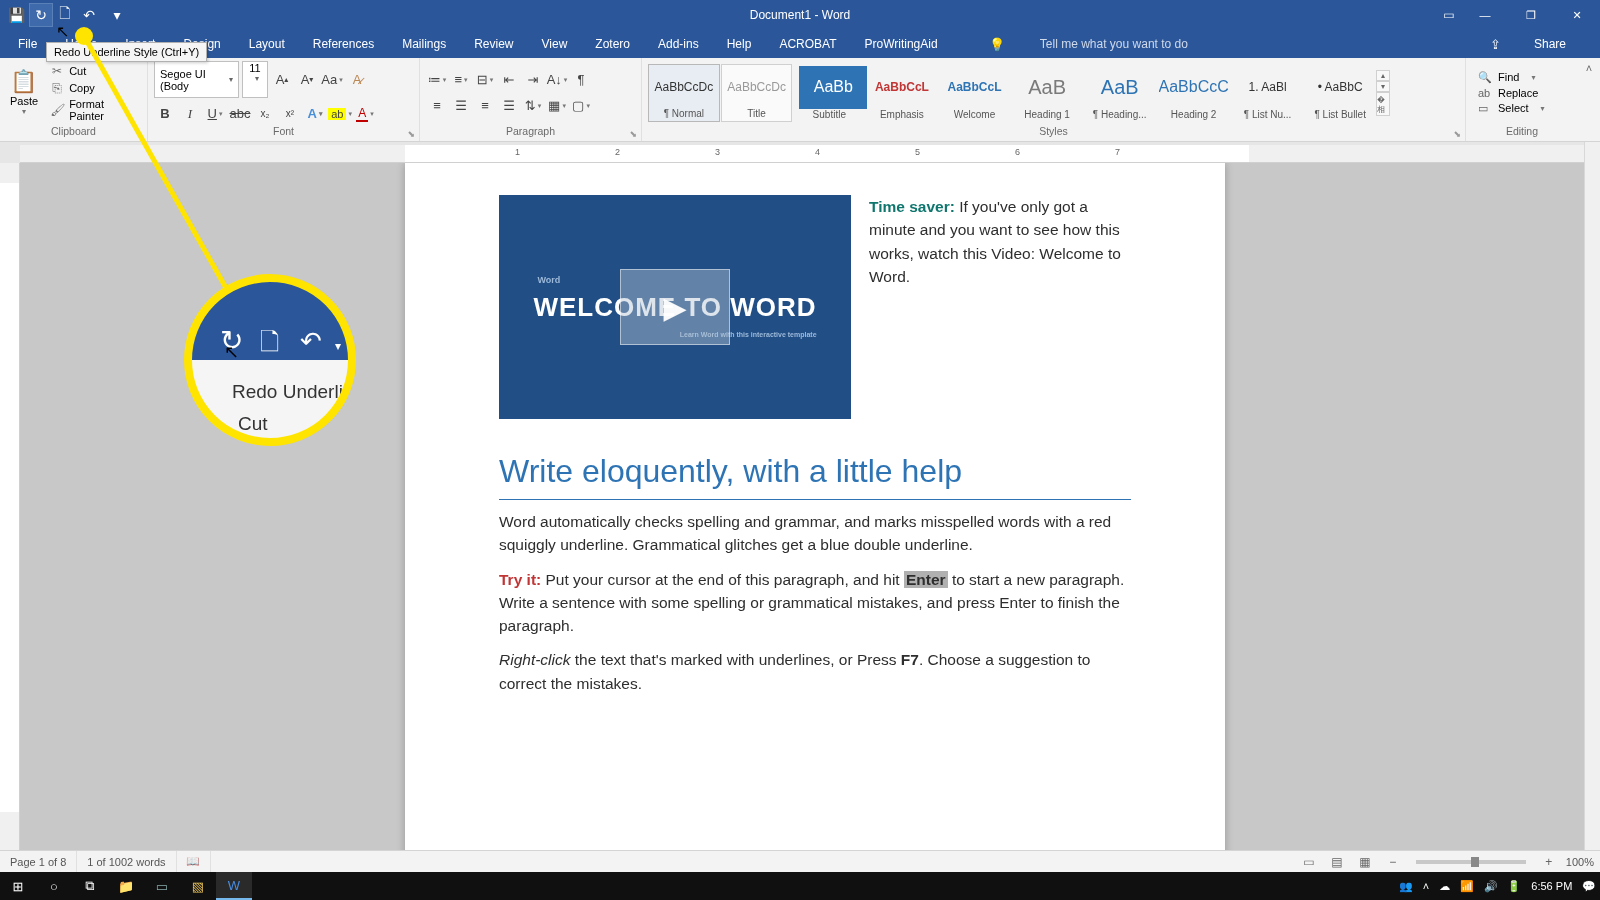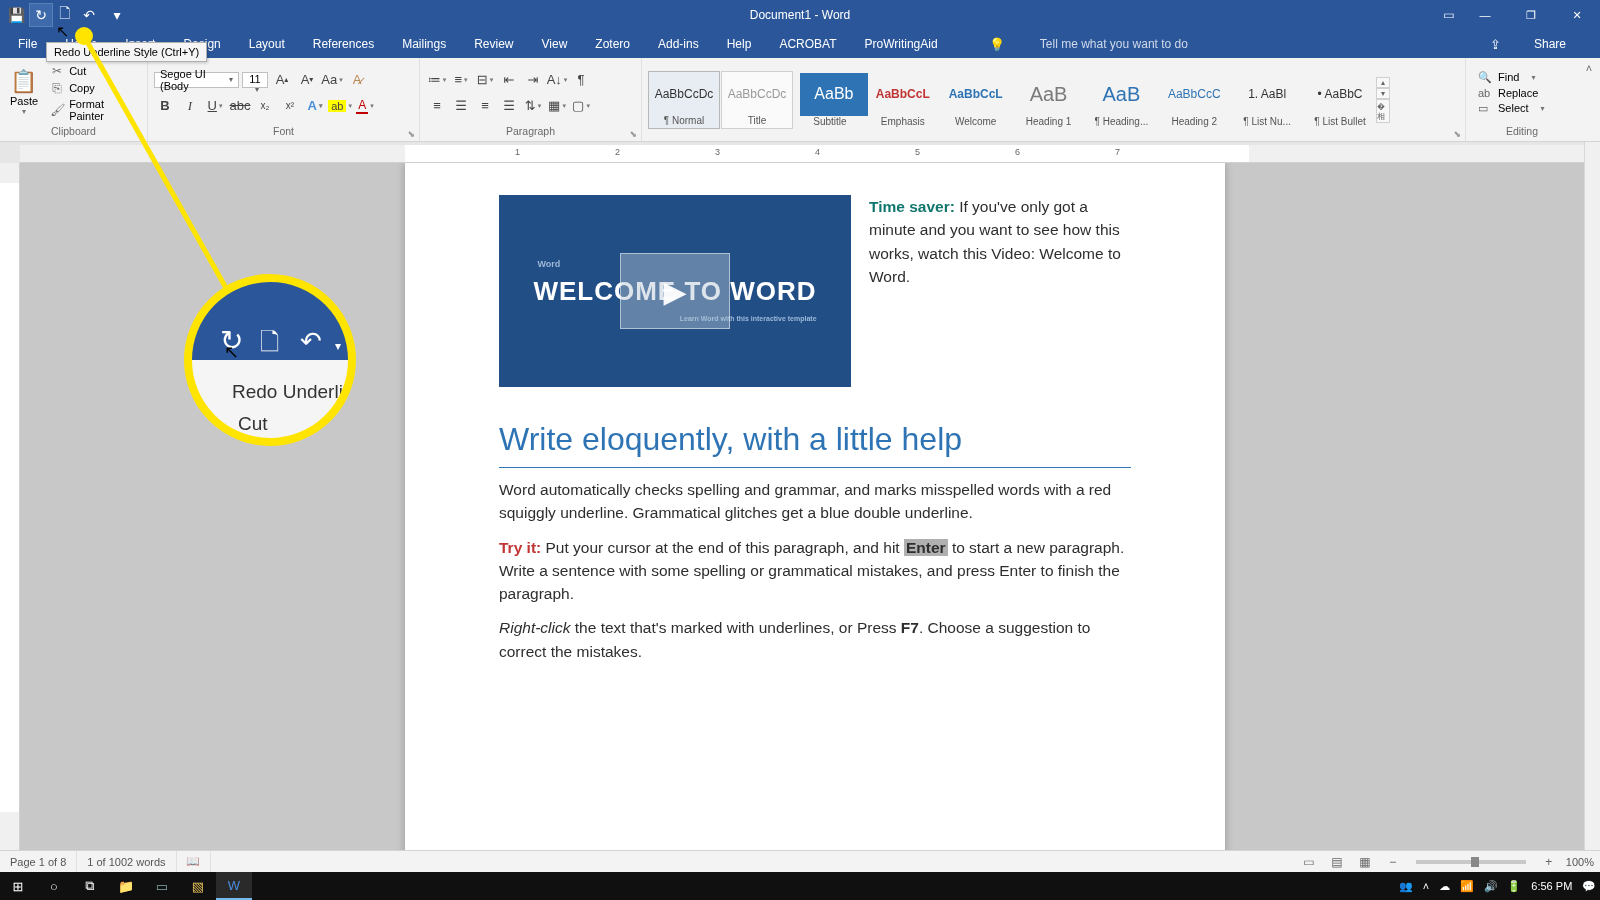--- a/index.html
+++ b/index.html
@@ -32,21 +32,21 @@
 
 .clip-paste { display: flex; flex-direction: column; align-items: center; width: 38px; cursor: pointer; }
 .clip-paste .p-ico { font-size: 22px; color: #d08b3f; }
 .clip-paste .p-lbl { font-size: 11px; }
 .clip-mini { display: flex; flex-direction: column; gap: 1px; margin-left: 4px; font-size: 11px; }
 .clip-mini div { display: flex; align-items: center; gap: 5px; padding: 1px 4px; cursor: pointer; }
 .mini-ico { width: 14px; text-align: center; color: #666; font-size: 12px; }
 
 .font-top { display: flex; align-items: center; gap: 3px; }
 .font-bot { display: flex; align-items: center; gap: 3px; margin-top: 5px; }
-.combo { border: 1px solid #c0c0c0; background: #fff; font-size: 11px; height: 16px; display: flex; align-items: center; padding: 0 5px; cursor: pointer; }
+.combo { border: 1px solid #c0c0c0; background: #fff; font-size: 11px; height: 37px; display: flex; align-items: center; padding: 0 5px; cursor: pointer; }
 .combo .dd { margin-left: 4px; font-size: 8px; color: #666; }
 .font-name { width: 85px; }
 .font-size { width: 26px; flex-direction: column; }
 .rbtn { width: 22px; height: 21px; display: flex; align-items: center; justify-content: center; font-size: 13px; cursor: pointer; color: #444; }
 .rbtn.split::after { content: "▾"; font-size: 7px; margin-left: 2px; color: #777; }
 .rbtn b { font-weight: bold; }
 .rbtn .i { font-style: italic; font-family: Georgia, serif; }
 .rbtn .u { text-decoration: underline; }
 .rbtn .s { text-decoration: line-through; }
 .sub-sup { font-size: 10px; }
@@ -79,21 +79,21 @@
 .ruler-v { position: absolute; top: 163px; left: 0; width: 20px; bottom: 28px; background: #f0f0f0; border-right: 1px solid #d0d0d0; }
 .ruler-v::before { content:""; position:absolute; top:20px; bottom:60px; left:0; right:0; background:#fff; }
 
 .doc-area { position: absolute; top: 163px; left: 20px; right: 16px; bottom: 28px; background: #c8c8c8; overflow: hidden; }
 .page { position: absolute; left: 385px; width: 820px; top: 0; bottom: -100px; background: #fff; box-shadow: 0 0 8px rgba(0,0,0,.25); padding: 18px 94px 40px 94px; }
 .p-body { font-size: 15.5px; color: #2e2e2e; line-height: 1.5; }
 .p-body p { margin-bottom: 11px; }
 .tryit { color: #c13535; font-weight: 600; }
 .timesv { color: #0f766e; font-weight: 600; }
 .vid-row { display: flex; gap: 18px; margin: 14px 0 28px; }
-.vid-thumb { width: 352px; height: 192px; background: #204e85; position: relative; display: flex; align-items: center; justify-content: center; }
+.vid-thumb { width: 352px; height: 224px; background: #204e85; position: relative; display: flex; align-items: center; justify-content: center; }
 .vid-title { color: #fff; font-size: 26px; font-weight: 600; letter-spacing: 1px; display:flex; flex-direction:column; align-items:center;}
 .vid-small { font-size: 9px; color: #9db9d9; letter-spacing:0; }
 .vid-sub { font-size: 7px; color: #9db9d9; letter-spacing:0; margin-top:3px;}
 .play-btn { position: absolute; width: 110px; height: 76px; border: 1px solid rgba(255,255,255,.5); background: rgba(180,195,210,.45); display: flex; align-items: center; justify-content: center; font-size: 30px; color: rgba(255,255,255,.95); }
 .vid-side { flex: 1; font-size: 15.5px; line-height: 1.5; }
 .h1 { font-size: 32px; color: #2e74b5; font-weight: 400; margin: 18px 0 10px; border-bottom: 1px solid #2e74b5; padding-bottom: 4px; }
 .enter-hl { background: #b0b0b0; padding: 0 2px; }
 .rc-i { font-style: italic; }
 
 .annot-layer { position: absolute; z-index: 200; pointer-events: none; top:0; left:0; width:100%; height:100%; }
@@ -284,38 +284,39 @@
           </div>
           <div class="style-item ">
             <div class="style-prev" style="font-size:20px;color:#7a7a7a;">AaB</div>
             <div class="style-name">Heading 1</div>
           </div>
           <div class="style-item ">
             <div class="style-prev" style="font-size:20px;color:#2e74b5;">AaB</div>
             <div class="style-name">¶ Heading...</div>
           </div>
           <div class="style-item ">
-            <div class="style-prev" style="font-size:12px;color:#2e74b5;">AaBbCcC</div>
+            <div class="style-prev" style="font-size:16px;color:#2e74b5;">AaBbCcC</div>
             <div class="style-name">Heading 2</div>
           </div>
           <div class="style-item ">
             <div class="style-prev" style="font-size:12px;color:#333;">1. AaBl</div>
             <div class="style-name">¶ List Nu...</div>
           </div>
           <div class="style-item ">
             <div class="style-prev" style="font-size:12px;color:#333;">• AaBbC</div>
             <div class="style-name">¶ List Bullet</div>
           </div>
         </div>
       <div class="styles-scroll">
         <span>▴</span>
         <span>▾</span>
         <span>�相</span>
       </div>
     </div>
+    <div class="group-label">Styles</div>
     <div class="group-dlg">⬊</div>
   </div>
 
   <div class="group" style="width:112px;border-right:none">
     <div class="group-body">
       <div class="edit-col">
         <div>
             <span class="edit-ico">🔍</span>
             <span>Find</span>
             <span class="dd">▾</span>

